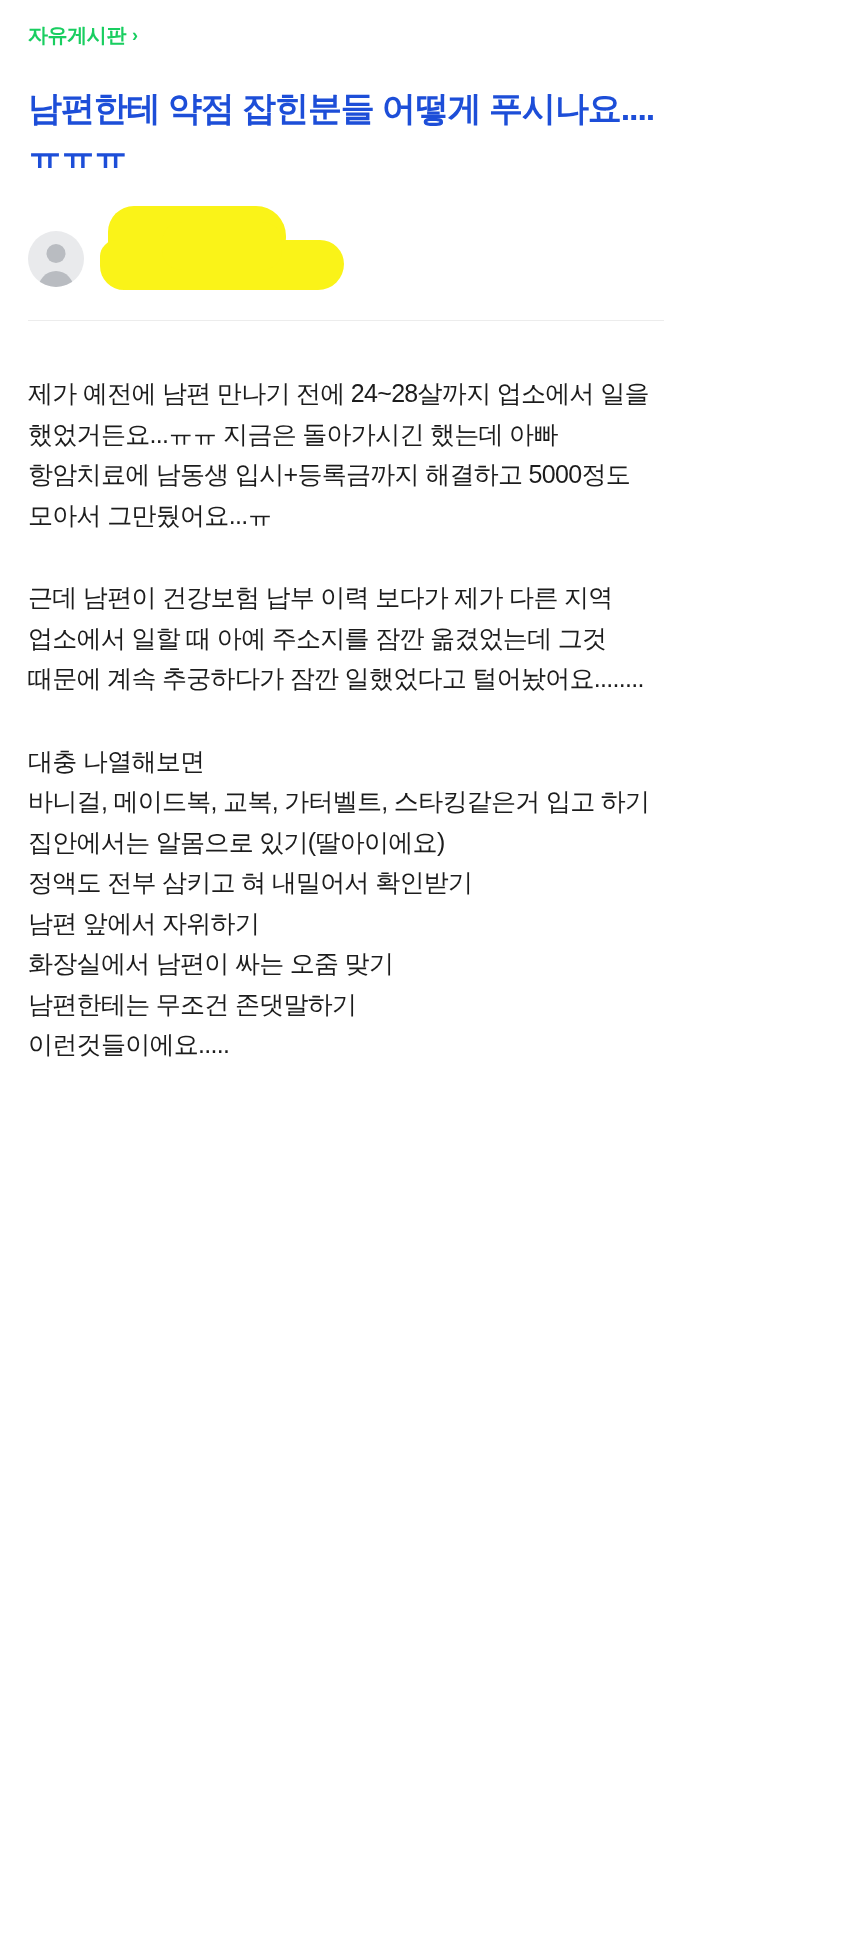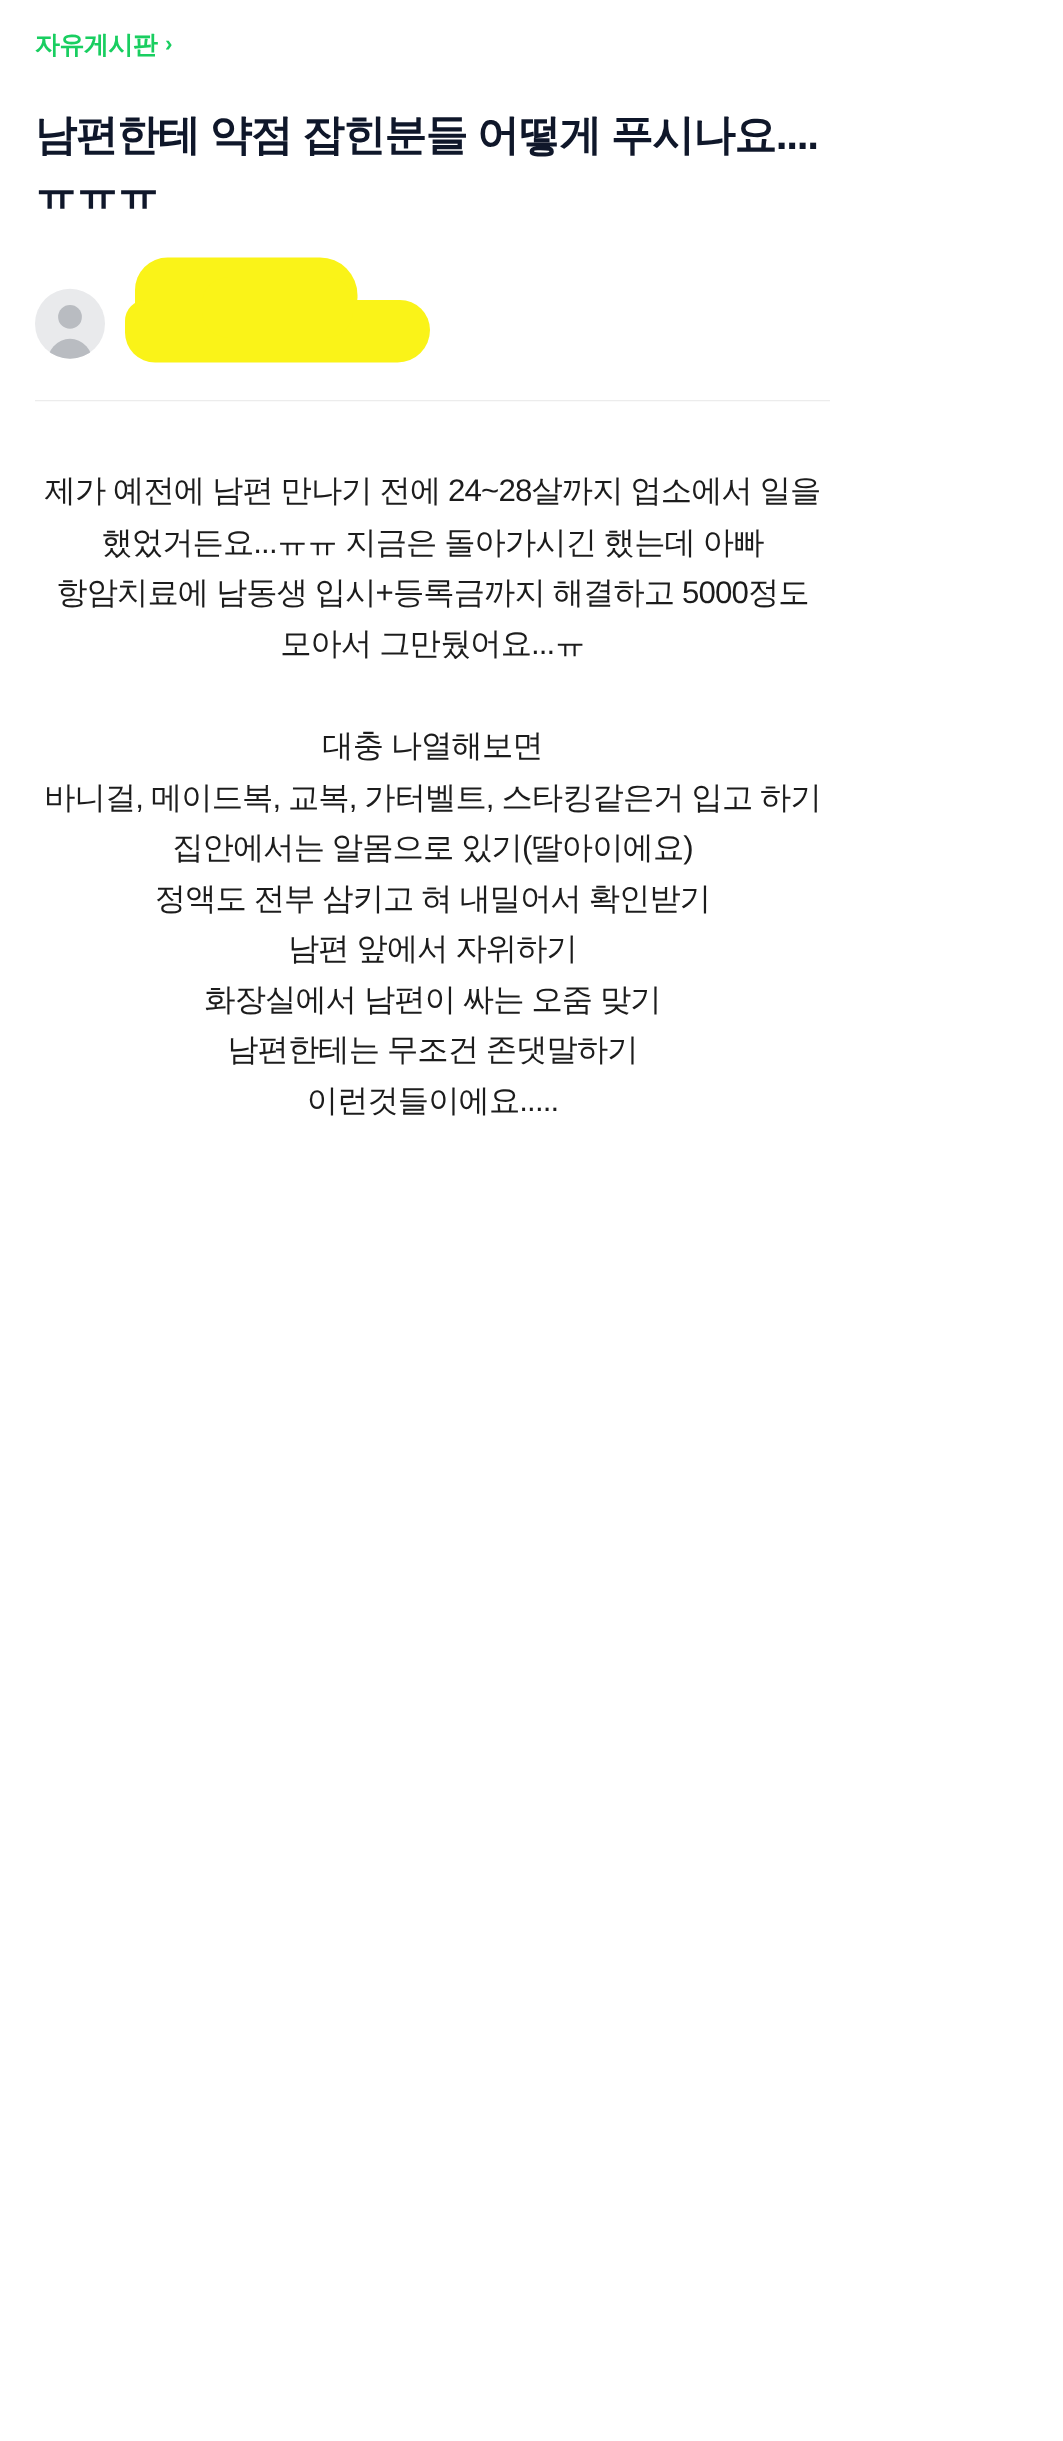--- a/index.html
+++ b/index.html
@@ -38,21 +38,21 @@
     line-height: 1;
     transform: translateY(-1px);
   }
   
   .post-title {
     padding: 8px 28px 0 28px;
     font-size: 34px;
     line-height: 1.32;
     font-weight: 700;
     letter-spacing: -1.1px;
-    color: #0f172a;
+    color: #1d4ed8;
     word-break: keep-all;
   }
   
   .author-row {
     display: flex;
     align-items: center;
     padding: 26px 28px 0 28px;
     position: relative;
     min-height: 78px;
     box-sizing: border-box;
@@ -147,21 +147,20 @@
     padding: 52px 28px 40px 28px;
     font-size: 25px;
     line-height: 1.62;
     letter-spacing: -0.7px;
     color: #1c1c1c;
     word-break: keep-all;
   }
   .para {
     margin: 0 0 42px 0;
     white-space: pre-wrap;
-    text-align: center;
   }
   .para:last-child {
     margin-bottom: 0;
   }
   .para.list {
     white-space: pre-wrap;
   }
 </style>
 </head>
 <body>
@@ -184,20 +183,21 @@
         <div class="b3"></div>
       </div>
       <div class="author-name"></div>
     </div>
   </div>
 
   <div class="divider"></div>
 
   <div class="post-body">
     <p class="para">제가 예전에 남편 만나기 전에 24~28살까지 업소에서 일을 했었거든요...ㅠㅠ 지금은 돌아가시긴 했는데 아빠 항암치료에 남동생 입시+등록금까지 해결하고 5000정도 모아서 그만뒀어요...ㅠ</p>
+    <p class="para">근데 남편이 건강보험 납부 이력 보다가 제가 다른 지역 업소에서 일할 때 아예 주소지를 잠깐 옮겼었는데 그것 때문에 계속 추궁하다가 잠깐 일했었다고 털어놨어요........</p>
     <p class="para list">대충 나열해보면
 바니걸, 메이드복, 교복, 가터벨트, 스타킹같은거 입고 하기
 집안에서는 알몸으로 있기(딸아이에요)
 정액도 전부 삼키고 혀 내밀어서 확인받기
 남편 앞에서 자위하기
 화장실에서 남편이 싸는 오줌 맞기
 남편한테는 무조건 존댓말하기
 이런것들이에요.....</p>
   </div>
 

